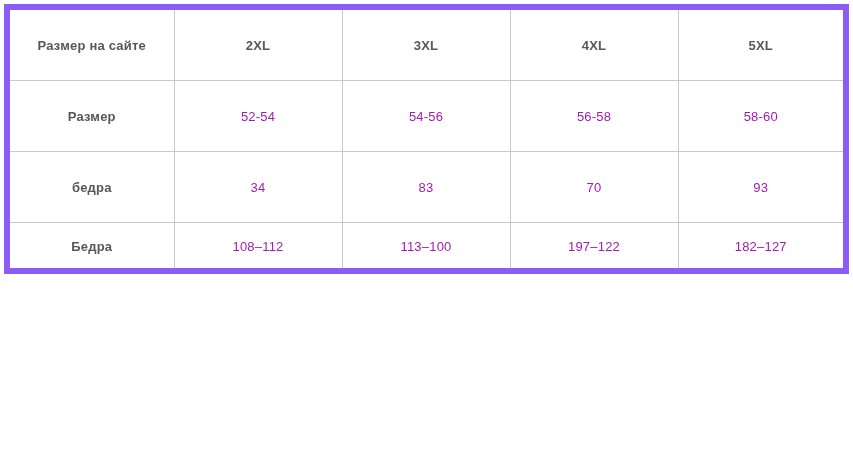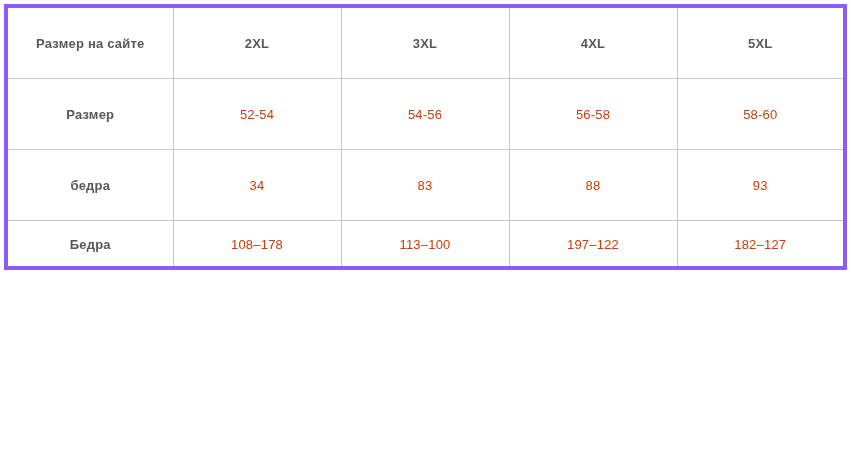--- a/index.html
+++ b/index.html
@@ -18,21 +18,21 @@
     position: absolute;
     left: 4px;
     top: 4px;
     width: 839px;
   }
 
   table.size-chart {
     border-collapse: collapse;
     table-layout: fixed;
     width: 839px;
-    border: 4px solid #8b5cf6;
+    border: 6px solid #8b5cf6;
     padding-left: 18px;
   }
 
   table.size-chart td {
     border: 1px solid #c8c8c8;
     text-align: center;
     vertical-align: middle;
     padding: 0;
   }
 
@@ -52,21 +52,21 @@
   }
   .rowlabel {
     font-size: 13px;
     font-weight: bold;
     color: #585858;
     letter-spacing: 0.2px;
   }
   .dcell {
     font-size: 13px;
     font-weight: normal;
-    color: #c2410c;
+    color: #a21caf;
     letter-spacing: 0.2px;
   }
 </style>
 </head>
 <body>
 
 <div id="size-chart-wrap">
   <table class="size-chart">
     <colgroup>
       <col class="c0">
@@ -116,33 +116,33 @@
         <td>
           <span class="rowlabel">бедра</span>
         </td>
         <td>
           <span class="dcell">34</span>
         </td>
         <td>
           <span class="dcell">83</span>
         </td>
         <td>
-          <span class="dcell">88</span>
+          <span class="dcell">70</span>
         </td>
         <td>
           <span class="dcell">93</span>
         </td>
       </tr>
 
       <tr class="r-last">
         <td>
           <span class="rowlabel">Бедра</span>
         </td>
         <td>
-          <span class="dcell">108–178</span>
+          <span class="dcell">108–112</span>
         </td>
         <td>
           <span class="dcell">113–100</span>
         </td>
         <td>
           <span class="dcell">197–122</span>
         </td>
         <td>
           <span class="dcell">182–127</span>
         </td>

